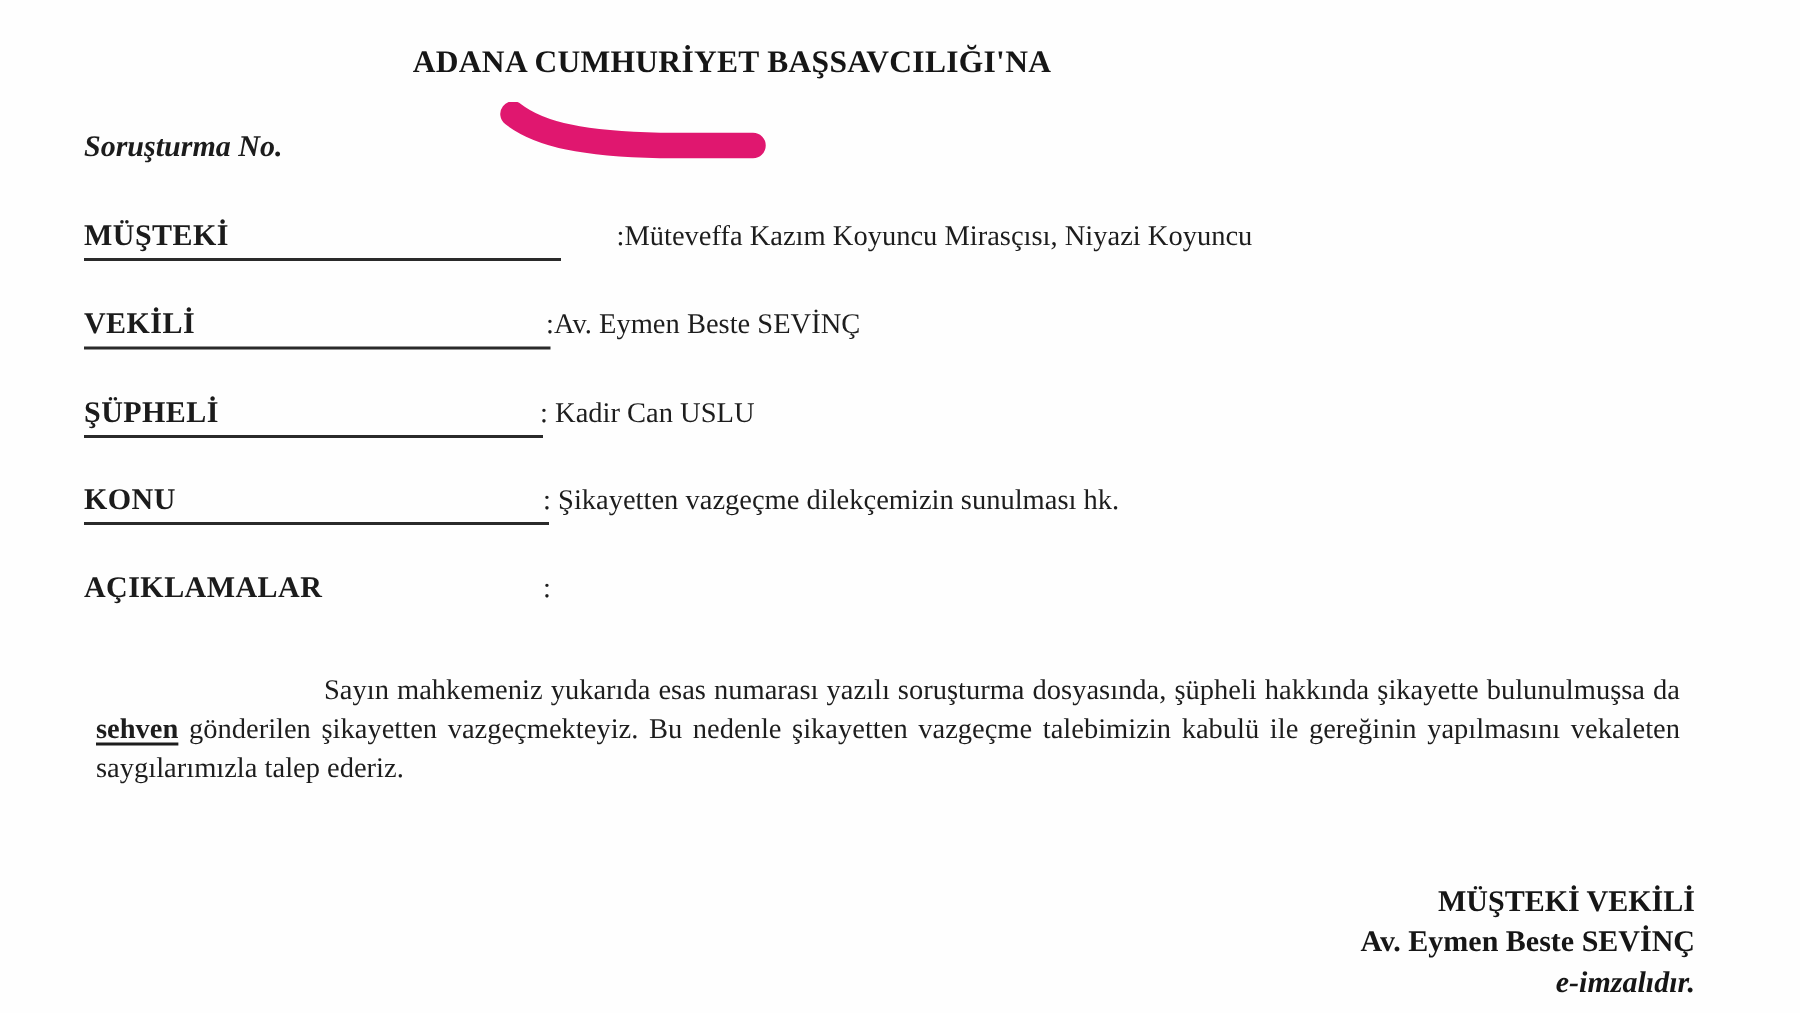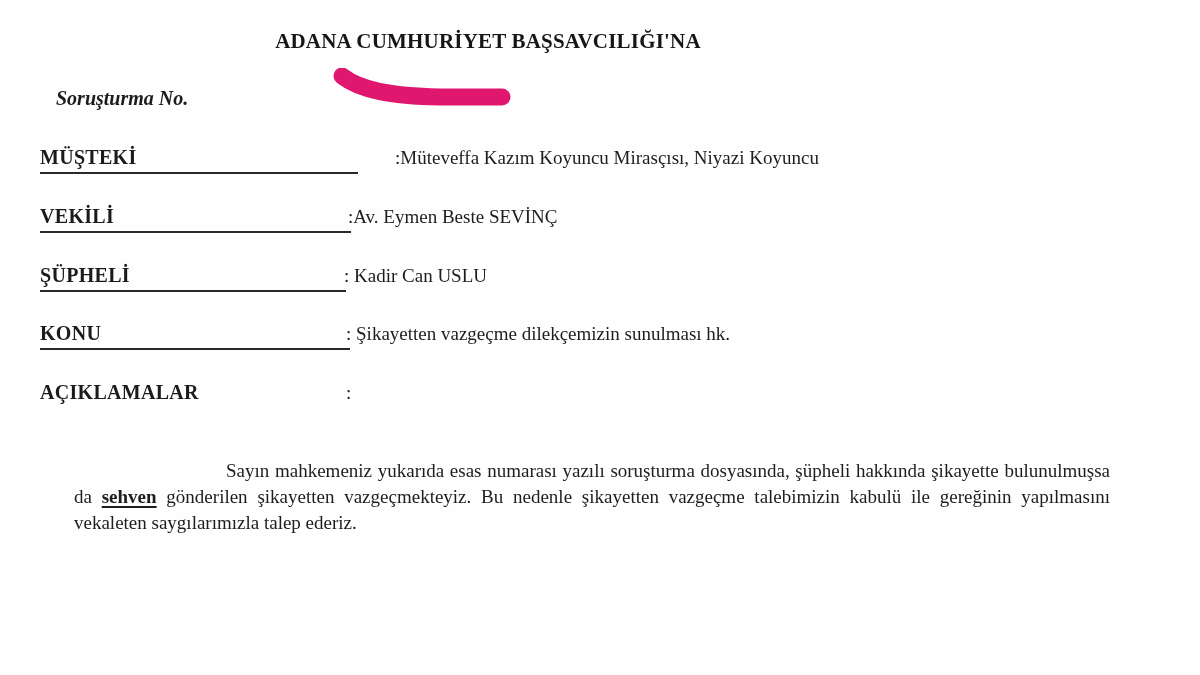--- a/index.html
+++ b/index.html
@@ -43,21 +43,21 @@
       position: absolute;
       left: 56px;
       top: 87px;
       font-style: italic;
       font-weight: bold;
       font-size: 20px;
       color: #1c1c1c;
     }
     .field-row {
       position: absolute;
-      left: 40px;
+      left: 56px;
       height: 30px;
       width: 1000px;
     }
     .field-label {
       position: absolute;
       left: 0;
       top: 0;
       font-weight: bold;
       font-size: 20px;
       color: #1b1b1b;
@@ -80,21 +80,21 @@
     .body-text {
       position: absolute;
       left: 56px;
       top: 440px;
       width: 1072px;
       font-size: 19px;
       line-height: 26px;
       text-align: justify;
       color: #1d1d1d;
     }
-    .body-text p { margin: 18px; }
+    .body-text p { margin: 8px; }
     .indent { display: inline-block; width: 152px; }
     .emph {
       font-weight: bold;
       text-decoration: underline;
       text-decoration-thickness: 2px;
       text-underline-offset: 3px;
     }
     .signature {
       position: absolute;
       right: 70px;
@@ -156,14 +156,19 @@
     <span class="field-label">AÇIKLAMALAR</span>
     <span class="field-value" style="left:306px;">
       <span>:</span><span></span>
     </span>
   </div>
 
   <div class="body-text">
     <p><span class="indent"></span><span>Sayın mahkemeniz yukarıda esas numarası yazılı soruşturma dosyasında, şüpheli hakkında şikayette bulunulmuşsa da </span><span class="emph">sehven</span><span> gönderilen şikayetten vazgeçmekteyiz. Bu nedenle şikayetten vazgeçme talebimizin kabulü ile gereğinin yapılmasını vekaleten saygılarımızla talep ederiz.</span></p>
   </div>
 
+  <div class="signature">
+    <div class="sig-role">MÜŞTEKİ VEKİLİ</div>
+    <div class="sig-name">Av. Eymen Beste SEVİNÇ</div>
+    <div class="sig-esign">e-imzalıdır.</div>
+  </div>
 
 </div>
 
 </body></html>

